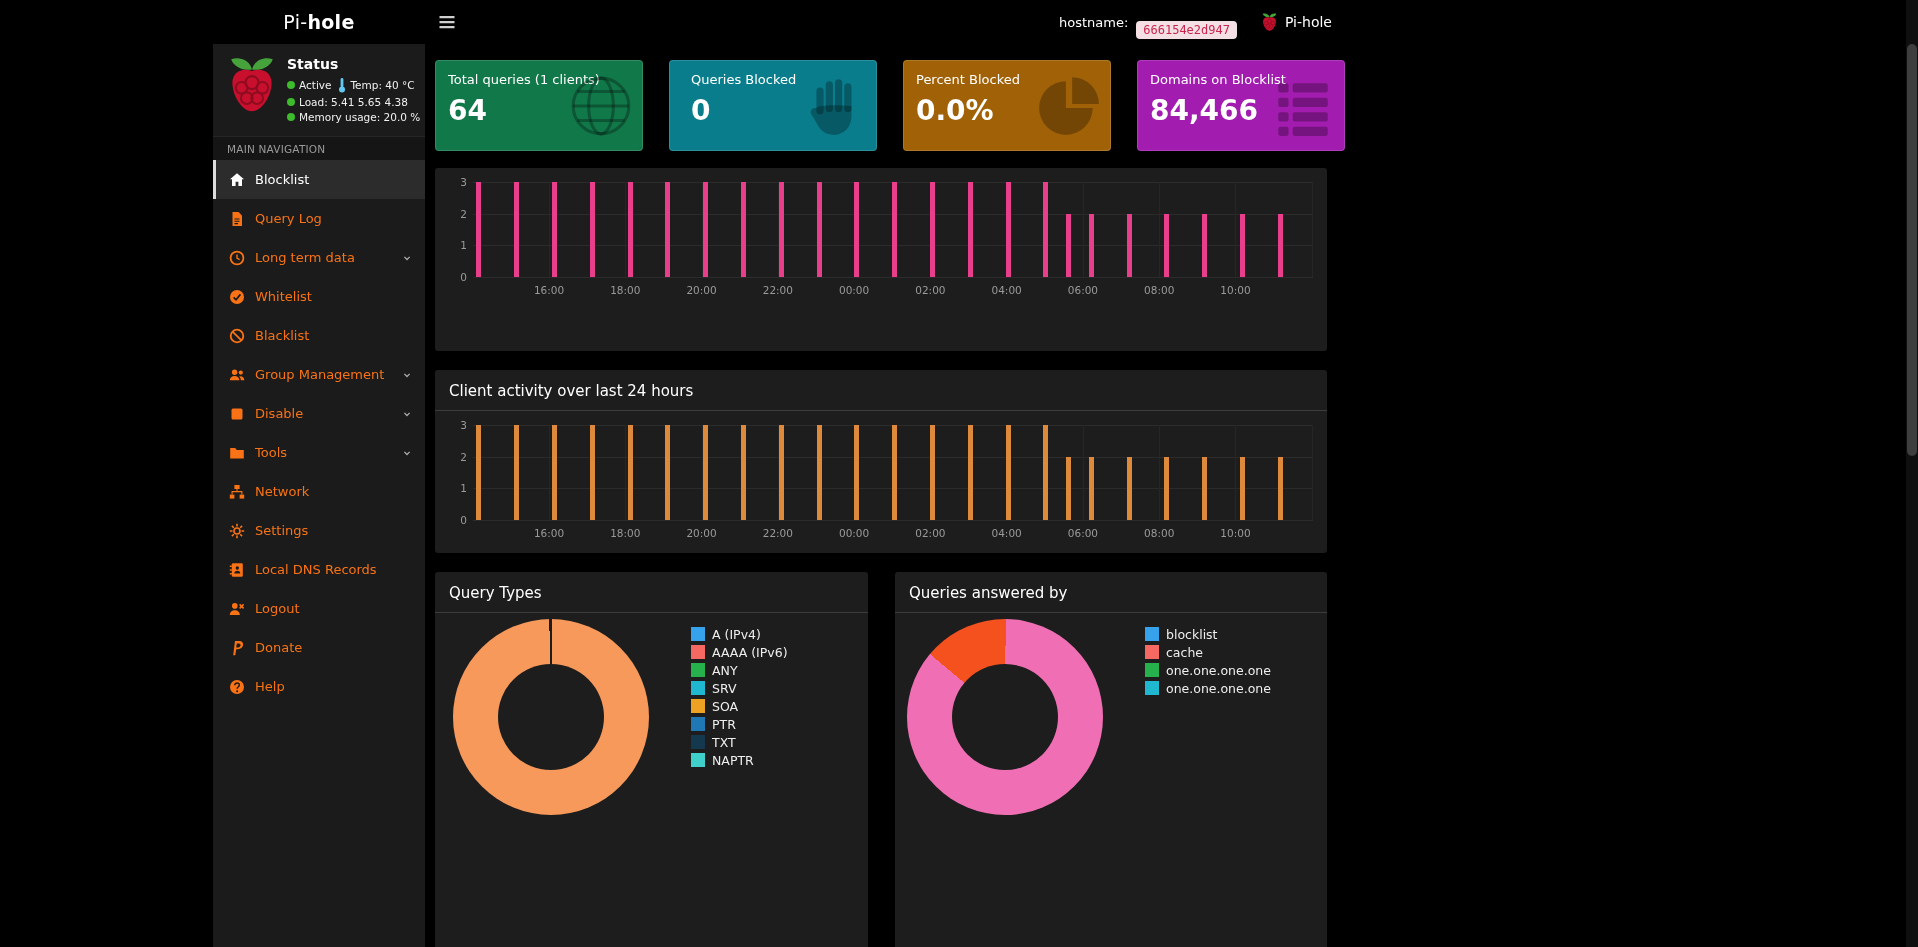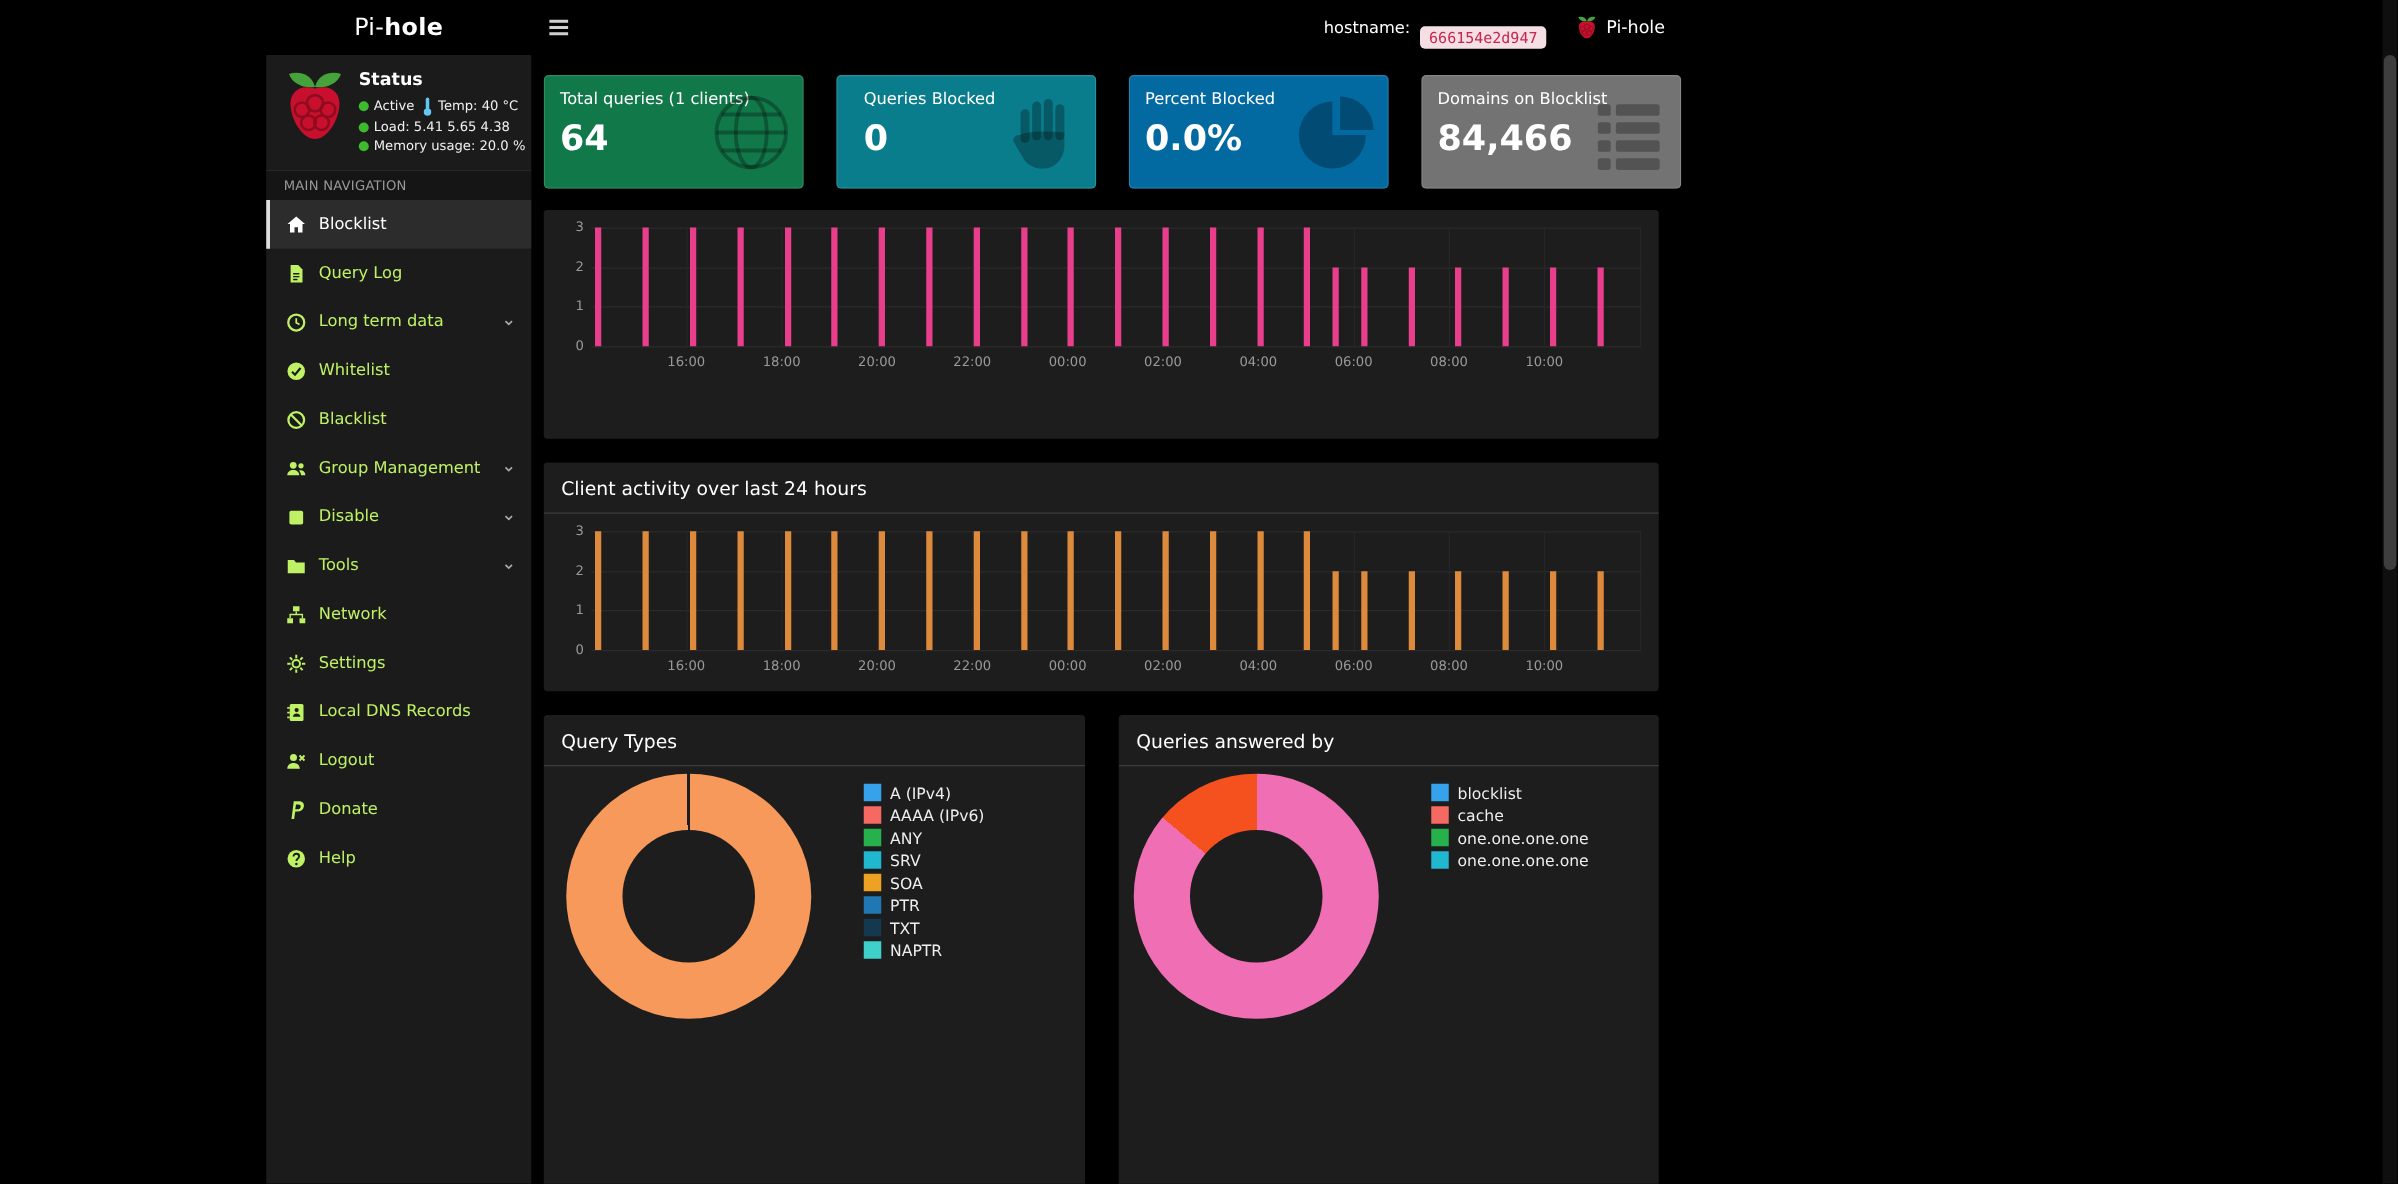--- a/index.html
+++ b/index.html
@@ -32,21 +32,21 @@
   .sidebar { position:absolute; left:213px; top:44px; width:212px; bottom:0; background:#1b1b1b; }
   .status-box { display:flex; gap:9px; padding:10px 8px 10px 13px; border-bottom:1px solid #262626; }
   .raspi-big { width:52px; flex:none; }
   .status-title { font-size:14px; font-weight:700; margin:2px 0 5px; }
   .status-line { display:flex; align-items:center; gap:4px; font-size:10.5px; color:#f0f0f0; margin-bottom:3px; white-space:nowrap; }
   .dot { width:8px; height:8px; border-radius:50%; background:#3eba2e; flex:none; }
   .thermo { width:8px; margin-left:3px; }
   .nav-label { background:#151515; color:#9a9a9a; font-size:10.5px; padding:6px 14px 5px; letter-spacing:.2px; }
   .menu-item {
     height:39px; display:flex; align-items:center; gap:10px; padding:0 13px;
-    color:#bef264; font-size:13px; cursor:pointer; position:relative;
+    color:#f97316; font-size:13px; cursor:pointer; position:relative;
     border-left:3px solid transparent;
   }
   .menu-item.active { background:#2c2c2c; color:#fff; border-left-color:#dcdcdc; }
   .menu-item .mi { width:16px; height:16px; flex:none; }
   .menu-item .mi svg { width:16px; height:16px; }
   .chev { position:absolute; right:12px; width:12px; height:12px; color:#aaa; }
   .chev svg { width:12px; height:12px; }
 
   
   .main { position:absolute; left:425px; top:44px; width:915px; height:903px; }
@@ -335,31 +335,31 @@
         <span class="card-icon">
           <svg viewBox="0 0 64 64" fill="currentColor">
             <rect x="14" y="14" width="7" height="26" rx="3.5"></rect>
             <rect x="23" y="8" width="7" height="30" rx="3.5"></rect>
             <rect x="32" y="6" width="7" height="32" rx="3.5"></rect>
             <rect x="41" y="10" width="7" height="28" rx="3.5"></rect>
             <path d="M14 34c0-2 14-4 34-2v10c0 10-7 18-17 18-8 0-13-4-16-10l-6-10c-2-3 1-7 5-6z"></path>
           </svg>
         </span>
       </div>
-      <div class="card" style="background: #0369a1;">
+      <div class="card" style="background: #a16207;">
         <div class="card-title">Percent Blocked</div>
         <div class="card-value">0.0%</div>
         <span class="card-icon">
           <svg viewBox="0 0 64 64" fill="currentColor">
             <path d="M29 8A26 26 0 1 0 55 34L29 34z"></path>
             <path d="M35 4v26h26A26 26 0 0 0 35 4z"></path>
           </svg>
         </span>
       </div>
-      <div class="card" style="background: #737373;">
+      <div class="card" style="background: #a21caf;">
         <div class="card-title">Domains on Blocklist</div>
         <div class="card-value">84,466</div>
         <span class="card-icon">
           <svg viewBox="0 0 64 64" fill="currentColor">
             <rect x="8" y="10" width="10" height="9" rx="2"></rect>
             <rect x="22" y="10" width="34" height="9" rx="2"></rect>
             <rect x="8" y="24" width="10" height="9" rx="2"></rect>
             <rect x="22" y="24" width="34" height="9" rx="2"></rect>
             <rect x="8" y="38" width="10" height="9" rx="2"></rect>
             <rect x="22" y="38" width="34" height="9" rx="2"></rect>

